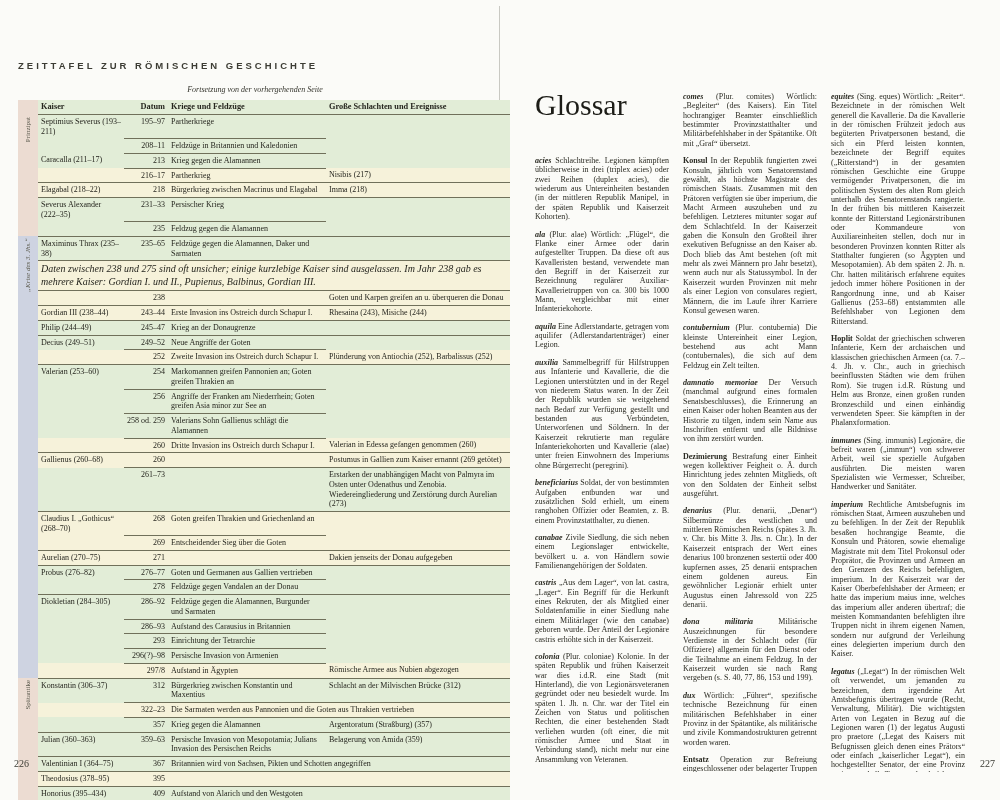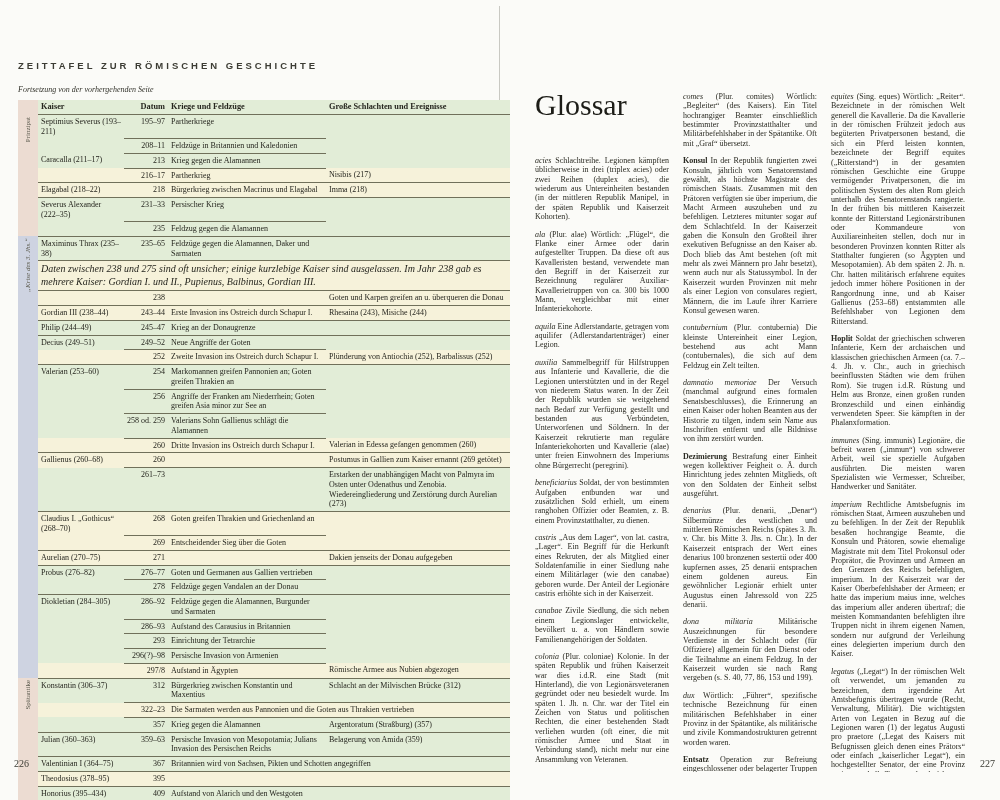--- a/index.html
+++ b/index.html
@@ -9,21 +9,21 @@
   html,body{margin:0;padding:0;}
   body{width:1000px;height:800px;background:#fbfbf8;overflow:hidden;
        font-family:"Liberation Serif", serif;color:var(--ink);}
   .book{position:relative;width:1000px;height:784px;background:#fbfbf8;}
   .spine{position:absolute;left:499px;top:6px;bottom:6px;width:1px;background:#c9c9c3;}
 
   
   .left-page{position:absolute;left:18px;top:60px;width:474px;}
   .kicker{font-family:"Liberation Sans", sans-serif;font-size:9.5px;font-weight:bold;
           letter-spacing:3px;color:#3c3c34;margin-bottom:14px;}
-  .cont-note{font-style:italic;font-size:8px;color:#33332b;margin-bottom:6px;}
+  .cont-note{font-style:italic;font-size:8px;color:#33332b;margin-bottom:6px;text-align:center;}
   table.timeline{border-collapse:collapse;width:474px;table-layout:fixed;
                  font-size:8px;line-height:1.22;}
   table.timeline td{padding:2px 3px 2px 3px;vertical-align:top;}
   td.era{width:14px;padding:0;text-align:center;}
   .era-lbl{writing-mode:vertical-rl;transform:rotate(180deg);font-size:7px;color:#5c5b4e;
            margin:0 auto;line-height:14px;}
   .era-0,.era-2{background:var(--era-pink);}
   .era-1{background:var(--era-blue);}
   .era-1 .era-lbl{font-style:italic;}
   td.kaiser{width:80px;}
@@ -39,21 +39,21 @@
   .pageno-left{left:14px;top:758px;}
   .pageno-right{left:946px;top:758px;margin-left:34px;}
 
   
   .right-page{position:absolute;left:535px;top:92px;width:432px;height:680px;overflow:hidden;}
   .glossar-h{position:absolute;left:0;top:-4px;font-size:30px;font-weight:normal;color:#1c1c17;}
   .gcols{display:flex;gap:14px;}
   .gcol{width:134px;font-size:8px;line-height:1.17;text-align:justify;color:#2a2a22;}
   .gcol1{padding-top:64px;}
   .gentry{margin:0 0 8px 0;}
-  .term-i{font-weight:normal;font-style:italic;}
+  .term-i{font-weight:bold;font-style:italic;}
   .term-b{font-weight:bold;}
 </style>
 </head>
 <body>
 
 <div class="book">
   <div class="spine"></div>
 
   <div class="left-page">
     <div class="kicker">ZEITTAFEL ZUR RÖMISCHEN GESCHICHTE</div>
@@ -302,22 +302,22 @@
 
   <div class="right-page">
     <div class="glossar-h">Glossar</div>
     <div class="gcols" id="gcols">
         <div class="gcol gcol1">
           <p class="gentry"><span class="term-i">acies</span> Schlachtreihe. Legionen kämpften üblicherweise in drei (triplex acies) oder zwei Reihen (duplex acies), die wiederum aus Untereinheiten bestanden (in der mittleren Republik Manipel, in der späten Republik und Kaiserzeit Kohorten).</p>
           <p class="gentry"><span class="term-i">ala</span> (Plur. alae) Wörtlich: „Flügel“, die Flanke einer Armee oder darin aufgestellter Truppen. Da diese oft aus Kavalleristen bestand, verwendete man den Begriff in der Kaiserzeit zur Bezeichnung regulärer Auxiliar-Kavallerietruppen von ca. 300 bis 1000 Mann, vergleichbar mit einer Infanteriekohorte.</p>
           <p class="gentry"><span class="term-i">aquila</span> Eine Adlerstandarte, getragen vom aquilifer (Adlerstandartenträger) einer Legion.</p>
           <p class="gentry"><span class="term-i">auxilia</span> Sammelbegriff für Hilfstruppen aus Infanterie und Kavallerie, die die Legionen unterstützten und in der Regel von niederem Status waren. In der Zeit der Republik wurden sie weitgehend nach Bedarf zur Verfügung gestellt und bestanden aus Verbündeten, Unterworfenen und Söldnern. In der Kaiserzeit rekrutierte man reguläre Infanteriekohorten und Kavallerie (alae) unter freien Einwohnern des Imperiums ohne Bürgerrecht (peregrini).</p>
           <p class="gentry"><span class="term-i">beneficiarius</span> Soldat, der von bestimmten Aufgaben entbunden war und zusätzlichen Sold erhielt, um einem ranghohen Offizier oder Beamten, z. B. einem Provinzstatthalter, zu dienen.</p>
+          <p class="gentry"><span class="term-i">canabae</span> Zivile Siedlung, die sich neben einem Legionslager entwickelte, bevölkert u. a. von Händlern sowie Familienangehörigen der Soldaten.</p>
           <p class="gentry"><span class="term-i">castris</span> „Aus dem Lager“, von lat. castra, „Lager“. Ein Begriff für die Herkunft eines Rekruten, der als Mitglied einer Soldatenfamilie in einer Siedlung nahe einem Militärlager (wie den canabae) geboren wurde. Der Anteil der Legionäre castris erhöhte sich in der Kaiserzeit.</p>
-          <p class="gentry"><span class="term-i">canabae</span> Zivile Siedlung, die sich neben einem Legionslager entwickelte, bevölkert u. a. von Händlern sowie Familienangehörigen der Soldaten.</p>
           <p class="gentry"><span class="term-i">colonia</span> (Plur. coloniae) Kolonie. In der späten Republik und frühen Kaiserzeit war dies i.d.R. eine Stadt (mit Hinterland), die von Legionärsveteranen gegründet oder neu besiedelt wurde. Im späten 1. Jh. n. Chr. war der Titel ein Zeichen von Status und politischen Rechten, die einer bestehenden Stadt verliehen wurden (oft einer, die mit römischer Armee und Staat in Verbindung stand), nicht mehr nur eine Ansammlung von Veteranen.</p>
         </div>
         <div class="gcol">
           <p class="gentry"><span class="term-i">comes</span> (Plur. comites) Wörtlich: „Begleiter“ (des Kaisers). Ein Titel hochrangiger Beamter einschließlich bestimmter Provinzstatthalter und Militärbefehlshaber in der Spätantike. Oft mit „Graf“ übersetzt.</p>
           <p class="gentry"><span class="term-b">Konsul</span> In der Republik fungierten zwei Konsuln, jährlich vom Senatorenstand gewählt, als höchste Magistrate des römischen Staats. Zusammen mit den Prätoren verfügten sie über imperium, die Macht Armeen auszuheben und zu befehligen. Letzteres mitunter sogar auf dem Schlachtfeld. In der Kaiserzeit gaben die Konsuln den Großteil ihrer exekutiven Befugnisse an den Kaiser ab. Doch blieb das Amt bestehen (oft mit mehr als zwei Männern pro Jahr besetzt), wenn auch nur als Statussymbol. In der Kaiserzeit wurden Provinzen mit mehr als einer Legion von consulares regiert, Männern, die im Laufe ihrer Karriere Konsul gewesen waren.</p>
           <p class="gentry"><span class="term-i">contubernium</span> (Plur. contubernia) Die kleinste Untereinheit einer Legion, bestehend aus acht Mann (contubernales), die sich auf dem Feldzug ein Zelt teilten.</p>
           <p class="gentry"><span class="term-i">damnatio memoriae</span> Der Versuch (manchmal aufgrund eines formalen Senatsbeschlusses), die Erinnerung an einen Kaiser oder hohen Beamten aus der Historie zu tilgen, indem sein Name aus Inschriften entfernt und alle Bildnisse von ihm zerstört wurden.</p>
           <p class="gentry"><span class="term-b">Dezimierung</span> Bestrafung einer Einheit wegen kollektiver Feigheit o. Ä. durch Hinrichtung jedes zehnten Mitglieds, oft von den Soldaten der Einheit selbst ausgeführt.</p>
           <p class="gentry"><span class="term-i">denarius</span> (Plur. denarii, „Denar“) Silbermünze des westlichen und mittleren Römischen Reichs (spätes 3. Jh. v. Chr. bis Mitte 3. Jhs. n. Chr.). In der Kaiserzeit entsprach der Wert eines denarius 100 bronzenen sestertii oder 400 kupfernen asses, 25 denarii entsprachen einem goldenen aureus. Ein gewöhnlicher Legionär erhielt unter Augustus einen Jahressold von 225 denarii.</p>
           <p class="gentry"><span class="term-i">dona militaria</span> Militärische Auszeichnungen für besondere Verdienste in der Schlacht oder (für Offiziere) allgemein für den Dienst oder die Teilnahme an einem Feldzug. In der Kaiserzeit wurden sie nach Rang vergeben (s. S. 40, 77, 86, 153 und 199).</p>

